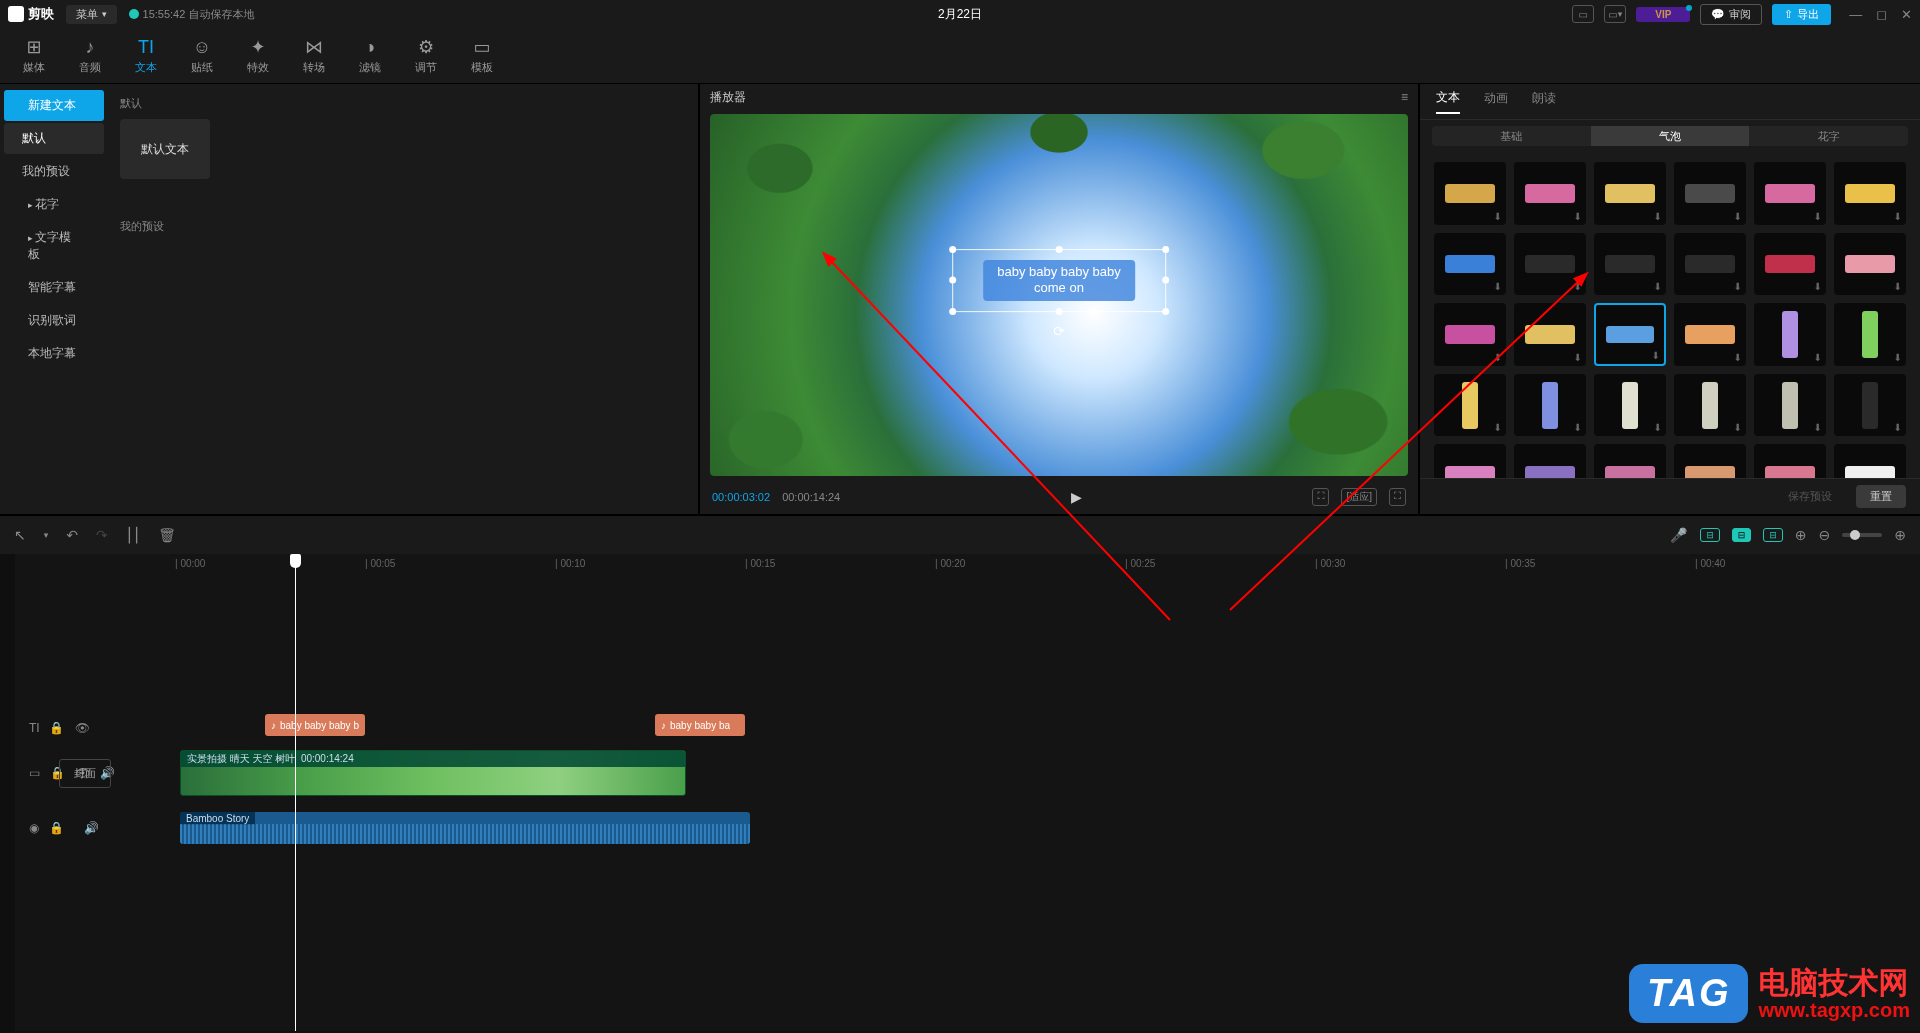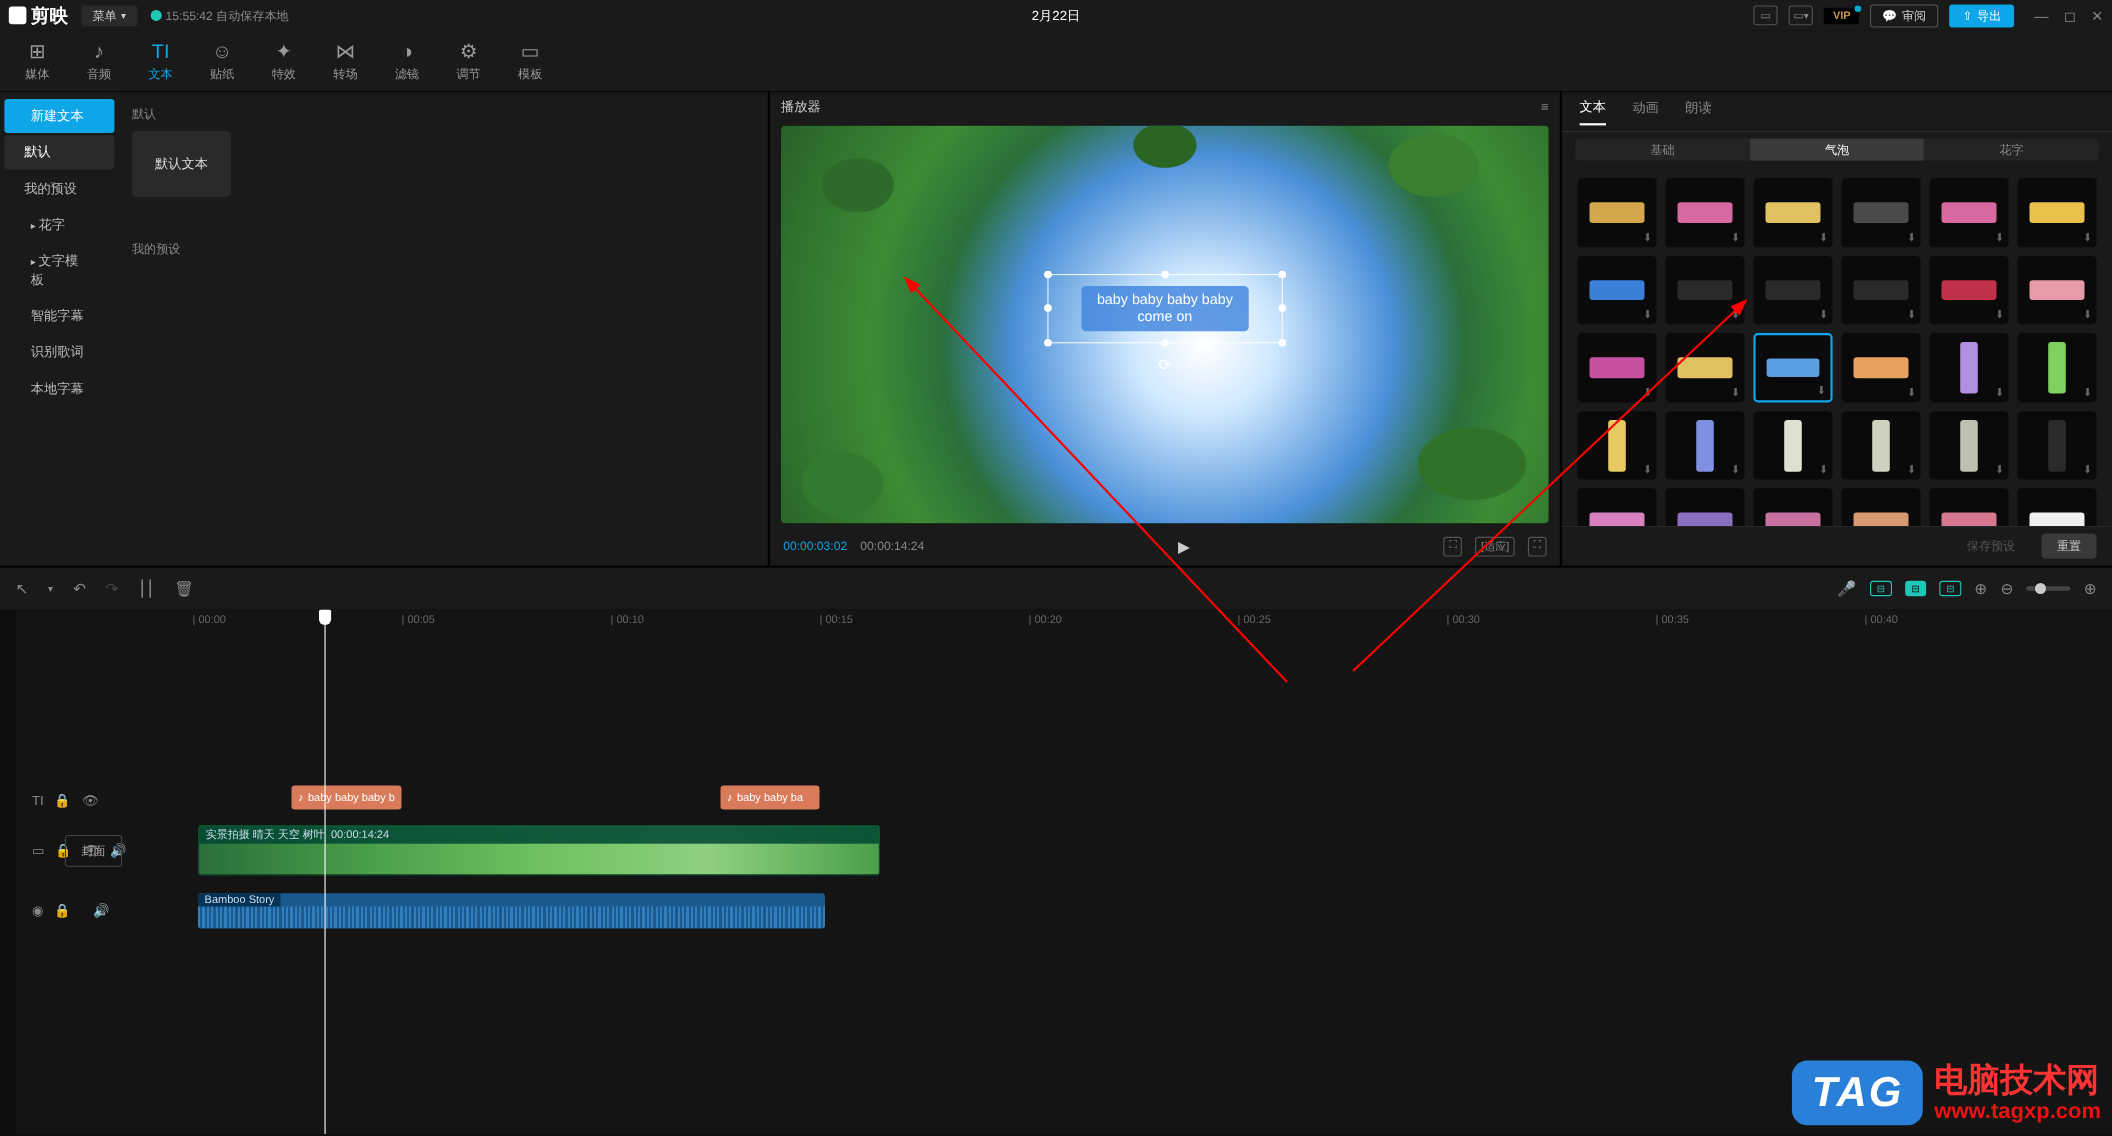--- a/index.html
+++ b/index.html
@@ -1,27 +1,27 @@
 <!DOCTYPE html>
 <html><head>
 <meta charset="utf-8">
 <style>
 * { margin:0; padding:0; box-sizing:border-box; font-family:"Microsoft YaHei","PingFang SC",sans-serif; }
 body { background:#0f0f0f; color:#ccc; font-size:12px; overflow:hidden; width:1920px; height:1033px; position:relative; }
 .titlebar { height:28px; background:#1a1a1a; display:flex; align-items:center; padding:0 8px; gap:12px; }
-.logo { font-weight:bold; color:#fff; font-size:17px; display:flex; align-items:center; gap:4px; }
+.logo { font-weight:bold; color:#fff; font-size:13px; display:flex; align-items:center; gap:4px; }
 .logo-icon { width:16px; height:16px; background:#fff; border-radius:3px; display:inline-block; position:relative; }
 .menu-btn { background:#2a2a2a; padding:2px 10px; border-radius:3px; cursor:pointer; font-size:11px; display:flex; align-items:center; gap:4px; }
 .chev-down::after { content:"▾"; font-size:9px; }
 .autosave { color:#888; font-size:11px; display:flex; align-items:center; gap:4px; }
 .dot-teal { width:10px; height:10px; background:#1fc7b6; border-radius:50%; display:inline-block; }
 .title-center { position:absolute; left:50%; transform:translateX(-50%); color:#fff; font-size:12px; }
 .title-right { margin-left:auto; display:flex; align-items:center; gap:10px; }
 .tb-icon { width:22px; height:18px; border:1px solid #555; border-radius:3px; cursor:pointer; display:flex;align-items:center;justify-content:center;font-size:10px;color:#888;}
-.vip { background:#000000; color:#c8954a; padding:2px 8px; border-radius:3px; font-size:10px; font-weight:bold; position:relative; }
+.vip { background:#4c1d95; color:#c8954a; padding:2px 19px; border-radius:3px; font-size:10px; font-weight:bold; position:relative; }
 .vip::after { content:""; position:absolute; top:-2px; right:-2px; width:6px; height:6px; background:#0ac; border-radius:50%; }
 .review-btn { border:1px solid #555; padding:2px 10px; border-radius:3px; cursor:pointer; font-size:11px; display:flex; align-items:center; gap:4px; }
 .export-btn { background:#0ea5e9; color:#fff; padding:3px 12px; border-radius:3px; cursor:pointer; font-size:11px; display:flex; align-items:center; gap:4px; }
 .win-ctrl { display:flex; gap:14px; margin-left:8px; color:#888; font-size:13px; }
 .win-ctrl span { cursor:pointer; }
 
 .toolbar { height:56px; background:#1a1a1a; border-bottom:1px solid #000; display:flex; padding:0 10px; gap:8px; }
 .tool-item { width:48px; display:flex; flex-direction:column; align-items:center; justify-content:center; gap:2px; cursor:pointer; color:#999; font-size:11px; }
 .tool-item.active { color:#0ea5e9; }
 .tool-icon { font-size:18px; }
@@ -443,21 +443,21 @@
       <div class="track-head" style="gap:10px">
          <span class="th-icon">▭</span>
          <span class="th-icon">🔒</span>
          <span class="th-icon">👁</span>
          <span class="th-icon">🔊</span>
       </div>
       <div class="video-head" style="position:absolute;left:20px;width:100px;margin-top:0">
         <div class="cover-btn">封面</div>
       </div>
       <div class="track-content">
-        <div class="video-clip" style="left:45px;width:620px">
+        <div class="video-clip" style="left:45px;width:506px">
           <div class="video-clip-label">
             <span>实景拍摄 晴天 天空 树叶</span>&nbsp;&nbsp;<span>00:00:14:24</span>
           </div>
         </div>
       </div>
     </div>
     <div style="height:12px"></div>
 
     <div class="track-row audio-track">
       <div class="track-head">

